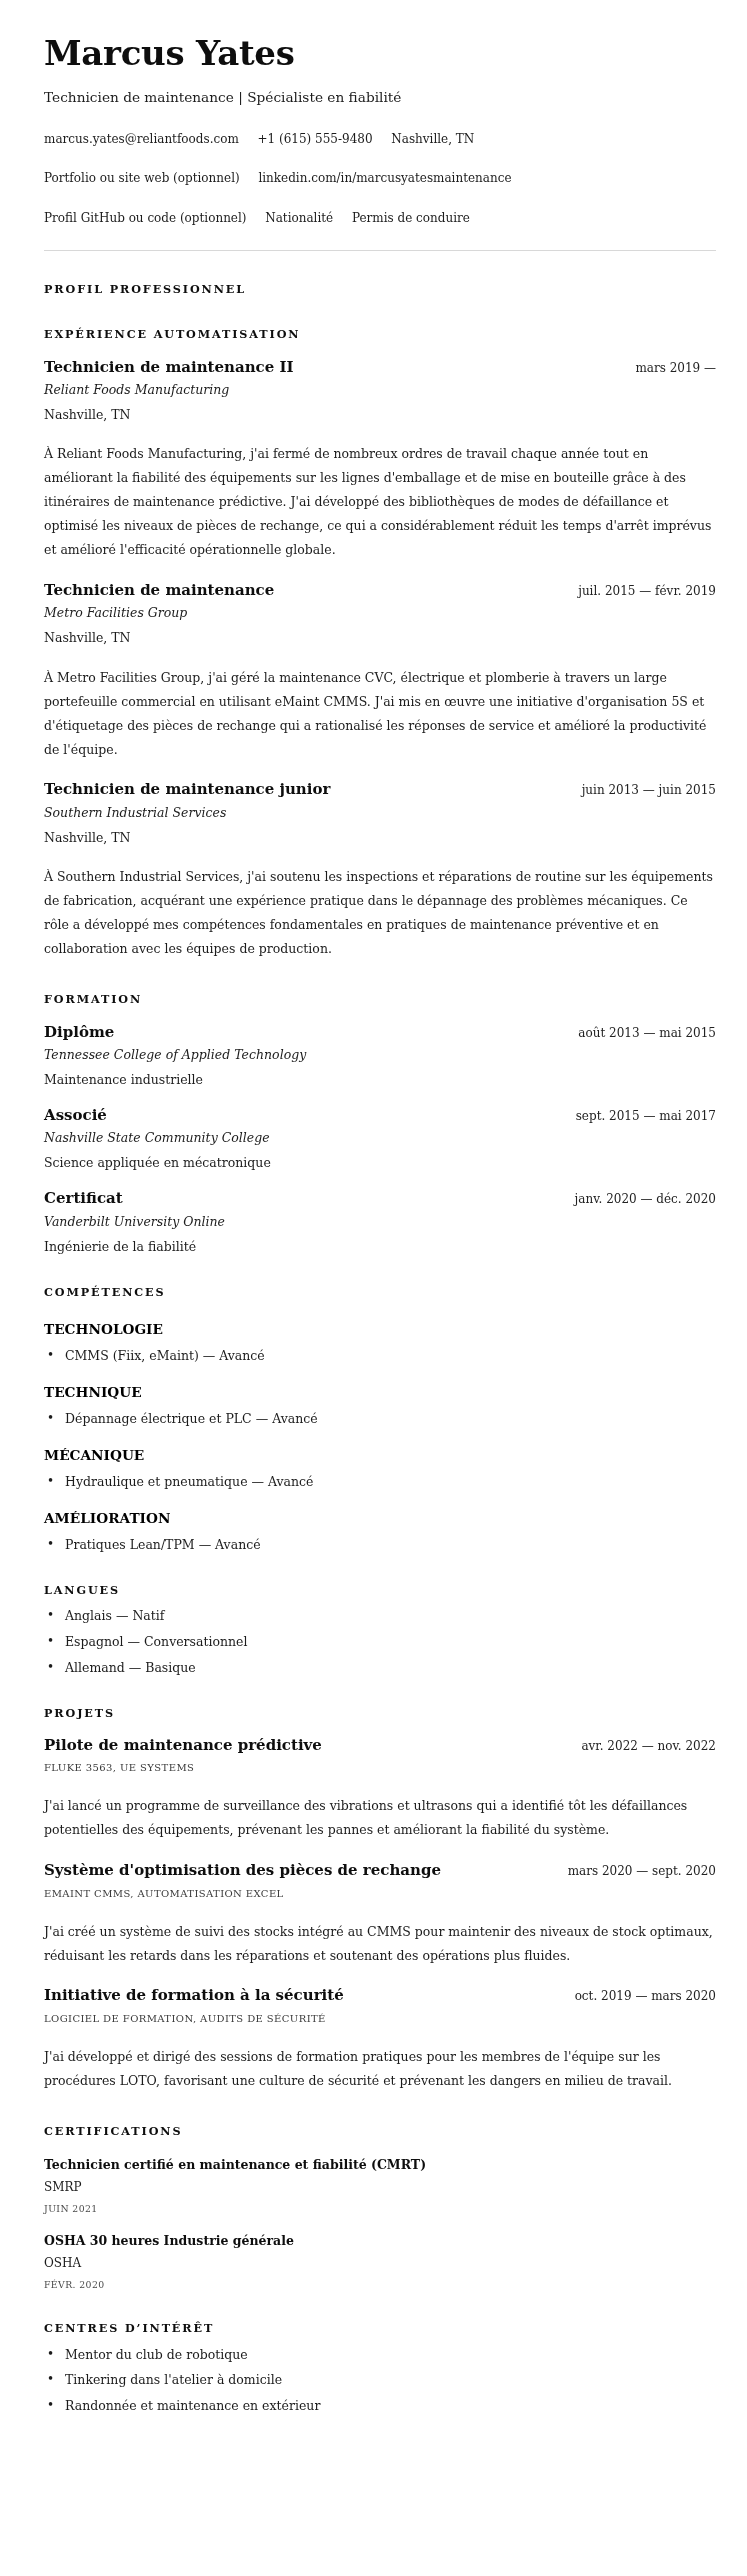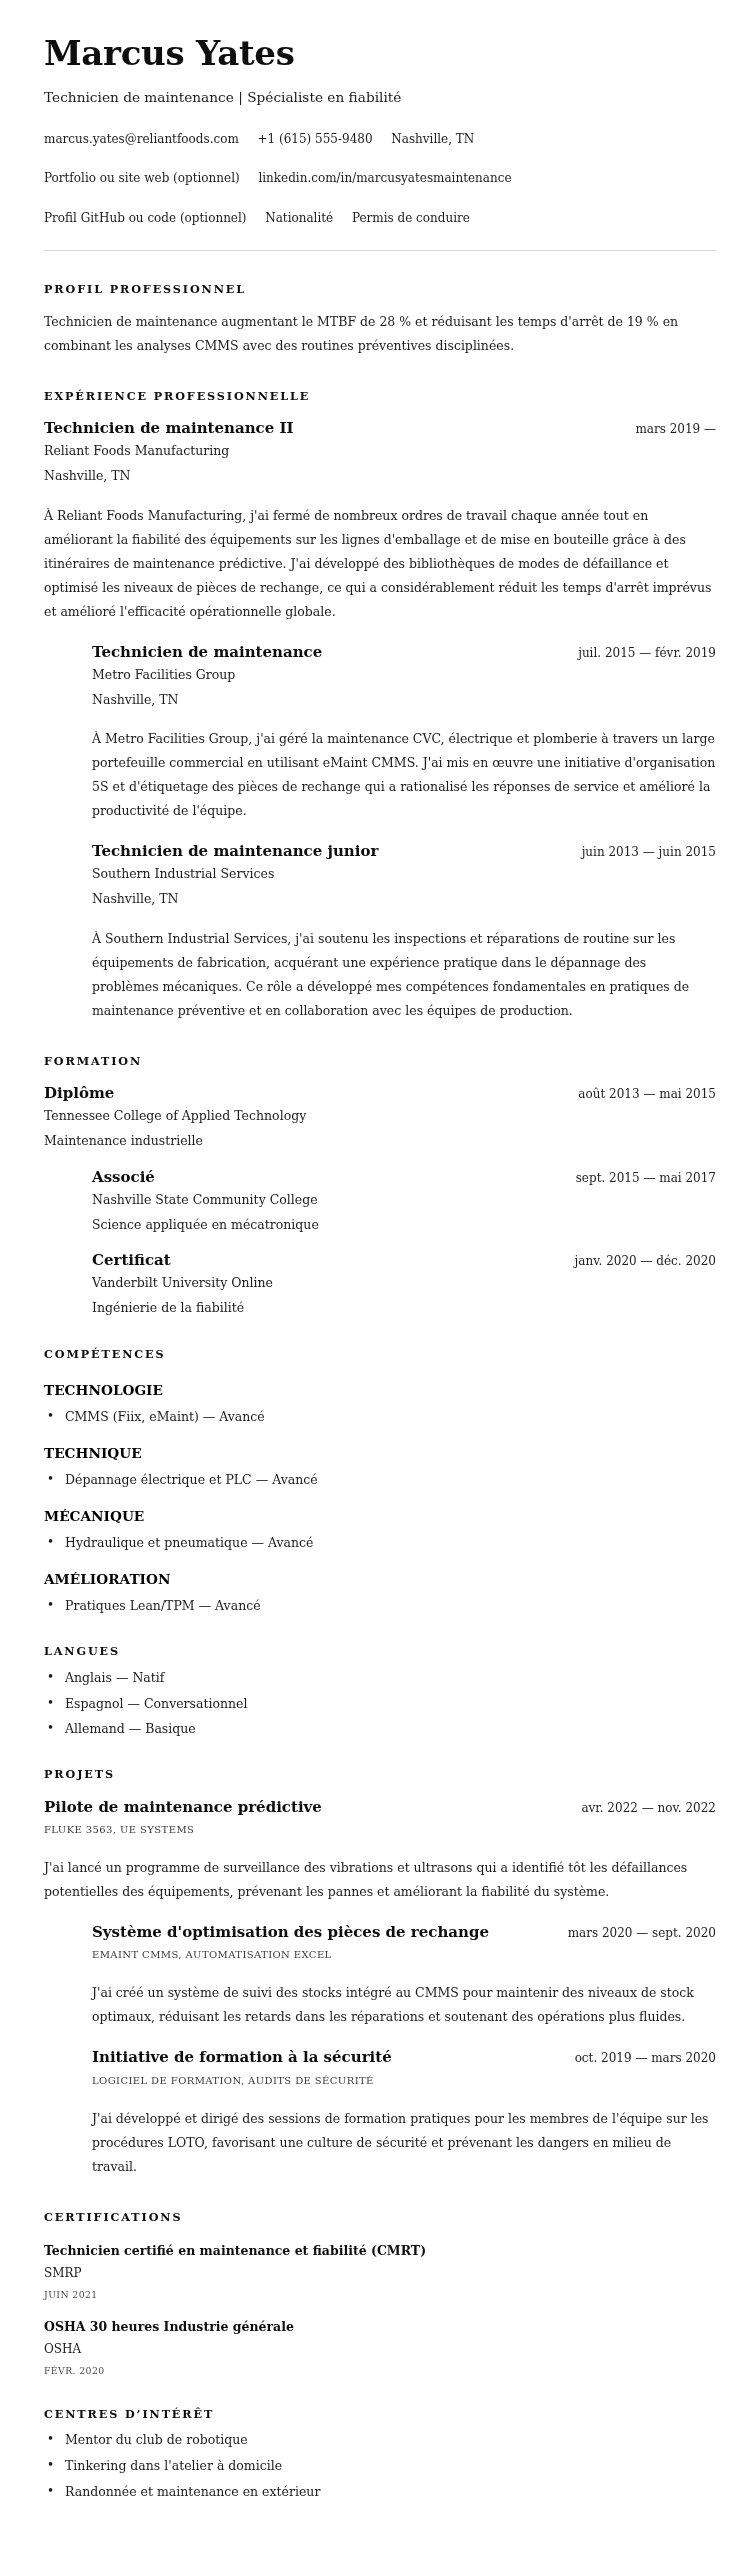--- a/index.html
+++ b/index.html
@@ -56,41 +56,41 @@
   }
   .summary {
     margin: 13.7px 0 0 0;
     font-size: 12.5px;
     line-height: 24px;
     max-width: 672px;
   }
 
   
   .entry { margin-top: 16px; }
-  .entry + .entry { margin-top: 18.7px; margin-left: 48px; }
+  .entry + .entry { margin-top: 18.7px; }
   .entry-head {
     display: flex;
     justify-content: space-between;
     align-items: baseline;
   }
   .entry-title {
     margin: 0;
     font-size: 15px;
     font-weight: 700;
     color: #0e0e0e;
     line-height: 1.2;
   }
   .entry-dates {
     font-size: 12px;
     color: #222222;
     white-space: nowrap;
     padding-left: 12.5px;
     text-align: center;
   }
-  .entry-sub   { margin-top: 6.2px; font-size: 12.5px; line-height: 1.25; }
+  .entry-sub   { margin-top: 6.2px; font-size: 12.5px; line-height: 1.25; font-style: italic; }
   .entry-sub2  { margin-top: 9.3px; font-size: 12.5px; line-height: 1.25; }
   .entry-desc {
     margin: 20px 0 0 0;
     font-size: 12.5px;
     line-height: 24px;
     max-width: 672px;
   }
   .project-stack {
     margin-top: 7.5px;
     font-size: 10px;
@@ -160,25 +160,24 @@
       <span>Profil GitHub ou code (optionnel)</span>
       <span>Nationalité</span>
       <span>Permis de conduire</span>
     </div>
   </div>
 
   <hr class="divider">
 
   <section>
     <h2 class="section-title">PROFIL PROFESSIONNEL</h2>
-    <p class="summary">Technicien de maintenance augmentant le MTBF de 28 % et réduisant les temps d'arrêt de 19 % en combinant les analyses CMMS avec des routines préventives disciplinées.</p>
-  </section>
-
-  <section>
-    <h2 class="section-title">EXPÉRIENCE PROFESSIONNELLE</h2>
+  </section>
+
+  <section>
+    <h2 class="section-title">EXPÉRIENCE AUTOMATISATION</h2>
 
     <div class="entry">
       <div class="entry-head">
         <h3 class="entry-title">Technicien de maintenance II</h3>
         <span class="entry-dates">mars 2019 —</span>
       </div>
       <div class="entry-sub">Reliant Foods Manufacturing</div>
       <div class="entry-sub2">Nashville, TN</div>
       <p class="entry-desc">À Reliant Foods Manufacturing, j'ai fermé de nombreux ordres de travail chaque année tout en améliorant la fiabilité des équipements sur les lignes d'emballage et de mise en bouteille grâce à des itinéraires de maintenance prédictive. J'ai développé des bibliothèques de modes de défaillance et optimisé les niveaux de pièces de rechange, ce qui a considérablement réduit les temps d'arrêt imprévus et amélioré l'efficacité opérationnelle globale.</p>
     </div>

